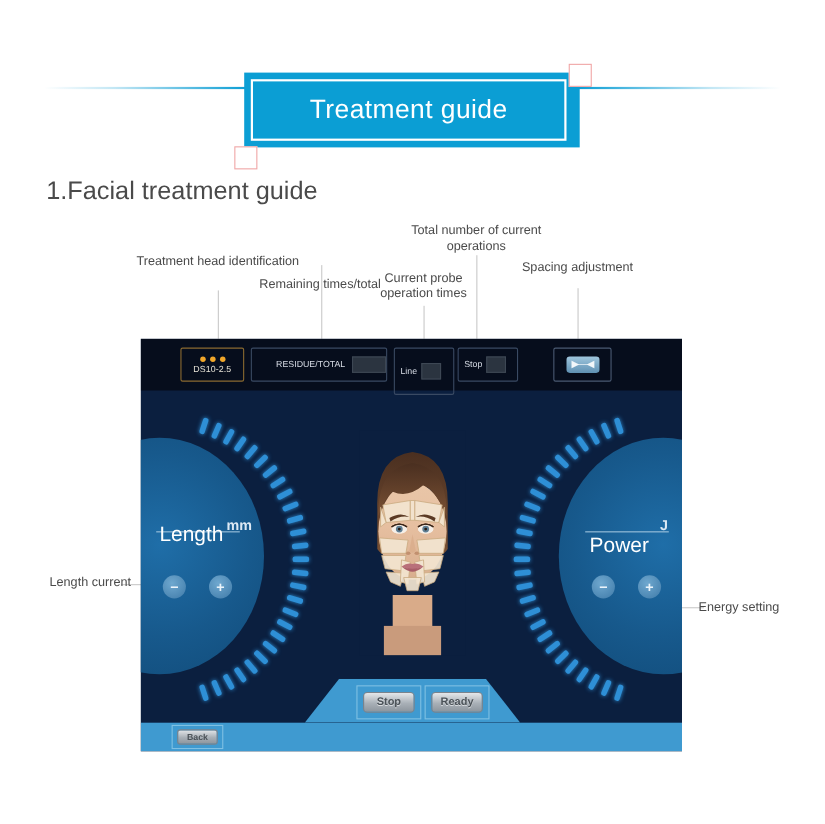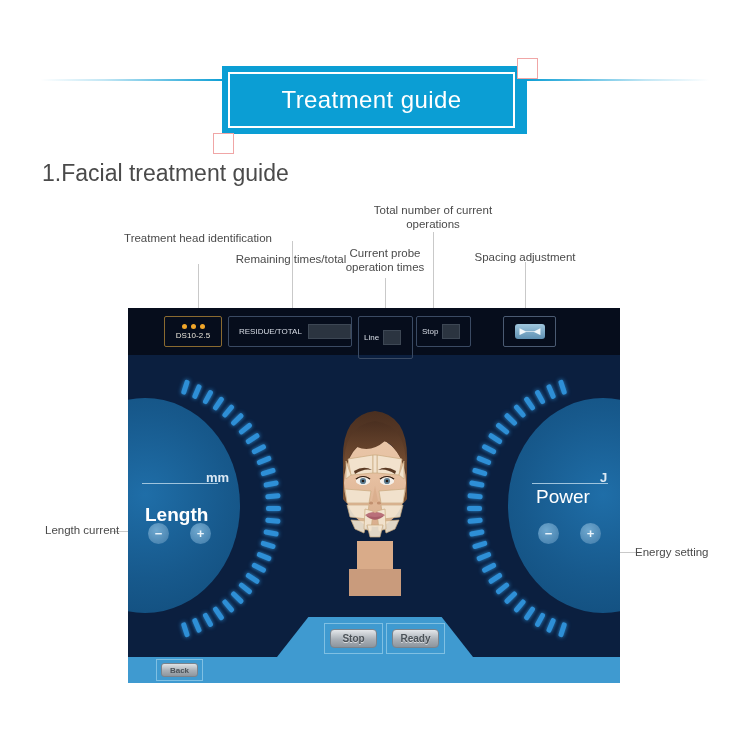--- a/index.html
+++ b/index.html
@@ -43,21 +43,21 @@
 
   
   .toolbar{position:absolute;left:0;top:0;width:492px;height:47px;background:#060d1c;}
   .tb-box{position:absolute;box-sizing:border-box;border:1px solid #3a4a63;border-radius:2px;
     display:flex;align-items:center;}
   .tb-head{left:36px;top:8px;width:58px;height:31px;border-color:#8a6a30;
     flex-direction:column;justify-content:center;}
   .dots{display:flex;gap:4px;margin-bottom:2px;}
   .dot{width:5px;height:5px;border-radius:50%;background:#f0a62a;}
   .head-id{color:#e8e4d8;font-size:8px;letter-spacing:.1px;}
-  .tb-res{left:100px;top:8px;width:130px;height:31px;padding-left:10px;}
+  .tb-res{left:100px;top:8px;width:130px;height:31px;padding-left:22px;}
   .tb-lbl{color:#d8dde6;font-size:8px;}
   .tb-field{background:#2b3440;border:1px solid #3d4754;box-sizing:border-box;height:15px;}
   .tb-res .tb-field{width:58px;margin-left:6px;}
   .tb-line{left:358px;top:8px;width:52px;height:43px;padding-left:5px;}
   .tb-line .tb-field{width:18px;margin-left:4px;}
   .tb-total{left:413px;top:8px;width:52px;height:31px;padding-left:5px;}
   .tb-total .tb-field{width:18px;margin-left:4px;}
   .tb-res{left:100px;width:124px;}
   .tb-line{left:230px;width:55px;}
   .tb-total{left:288px;width:55px;}
@@ -128,21 +128,21 @@
 </div>
 
 <div class="section-title">1.Facial treatment guide</div>
 
 <div class="callout" style="left:118px;top:231px;width:160px;">Treatment head identification</div>
 <div class="callout" style="left:228px;top:212px;width:126px;margin-top:40px;">Remaining times/total</div>
 <div class="callout" style="left:339px;top:246px;width:92px;">Current probe
 operation times</div>
 <div class="callout" style="left:367px;top:203px;width:132px;">Total number of current
 operations</div>
-<div class="callout" style="left:469px;top:250px;width:112px;">Spacing adjustment</div>
+<div class="callout" style="left:469px;top:236px;width:112px;">Spacing adjustment</div>
 
 <div class="leader v" style="left:198px;top:264px;height:44px;"></div>
 <div class="leader v" style="left:292px;top:241px;height:67px;"></div>
 <div class="leader v" style="left:385px;top:278px;height:30px;"></div>
 <div class="leader v" style="left:433px;top:232px;height:76px;"></div>
 <div class="leader v" style="left:525px;top:262px;height:46px;"></div>
 <div class="leader h" style="left:110px;top:531px;width:128px;"></div>
 <div class="leader h" style="left:520px;top:552px;width:120px;"></div>
 
 <div class="side-callout" style="left:45px;top:524px;">Length current</div>
@@ -208,21 +208,21 @@
       <div class="tick" style="background: rgb(46, 143, 214); transform: rotate(44.3077deg) translateX(120px);"></div>
       <div class="tick" style="background: rgb(46, 143, 214); transform: rotate(49.8462deg) translateX(120px);"></div>
       <div class="tick" style="background: rgb(46, 143, 214); transform: rotate(55.3846deg) translateX(120px);"></div>
       <div class="tick" style="background: rgb(46, 143, 214); transform: rotate(60.9231deg) translateX(120px);"></div>
       <div class="tick" style="background: rgb(46, 143, 214); transform: rotate(66.4615deg) translateX(120px);"></div>
       <div class="tick" style="background: rgb(46, 143, 214); transform: rotate(72deg) translateX(120px);"></div>
     </div>
   <div class="dial left"></div>
   <div class="panel-unit" style="left:78px;top:162px;">mm</div>
   <div class="panel-line" style="left:14px;top:175px;width:76px;"></div>
-  <div class="panel-label" style="left:17px;top:196px;font-weight:bold;">Length</div>
+  <div class="panel-label" style="left:17px;top:168px;">Length</div>
   <div class="pm-btn" style="left:20px;top:215px;">−</div>
   <div class="pm-btn" style="left:62px;top:215px;">+</div>
 
   <div class="ticks right">
       <div class="tick" style="background: rgb(46, 143, 214); transform: rotate(108deg) translateX(120px);"></div>
       <div class="tick" style="background: rgb(46, 143, 214); transform: rotate(113.538deg) translateX(120px);"></div>
       <div class="tick" style="background: rgb(46, 143, 214); transform: rotate(119.077deg) translateX(120px);"></div>
       <div class="tick" style="background: rgb(46, 143, 214); transform: rotate(124.615deg) translateX(120px);"></div>
       <div class="tick" style="background: rgb(46, 143, 214); transform: rotate(130.154deg) translateX(120px);"></div>
       <div class="tick" style="background: rgb(46, 143, 214); transform: rotate(135.692deg) translateX(120px);"></div>

